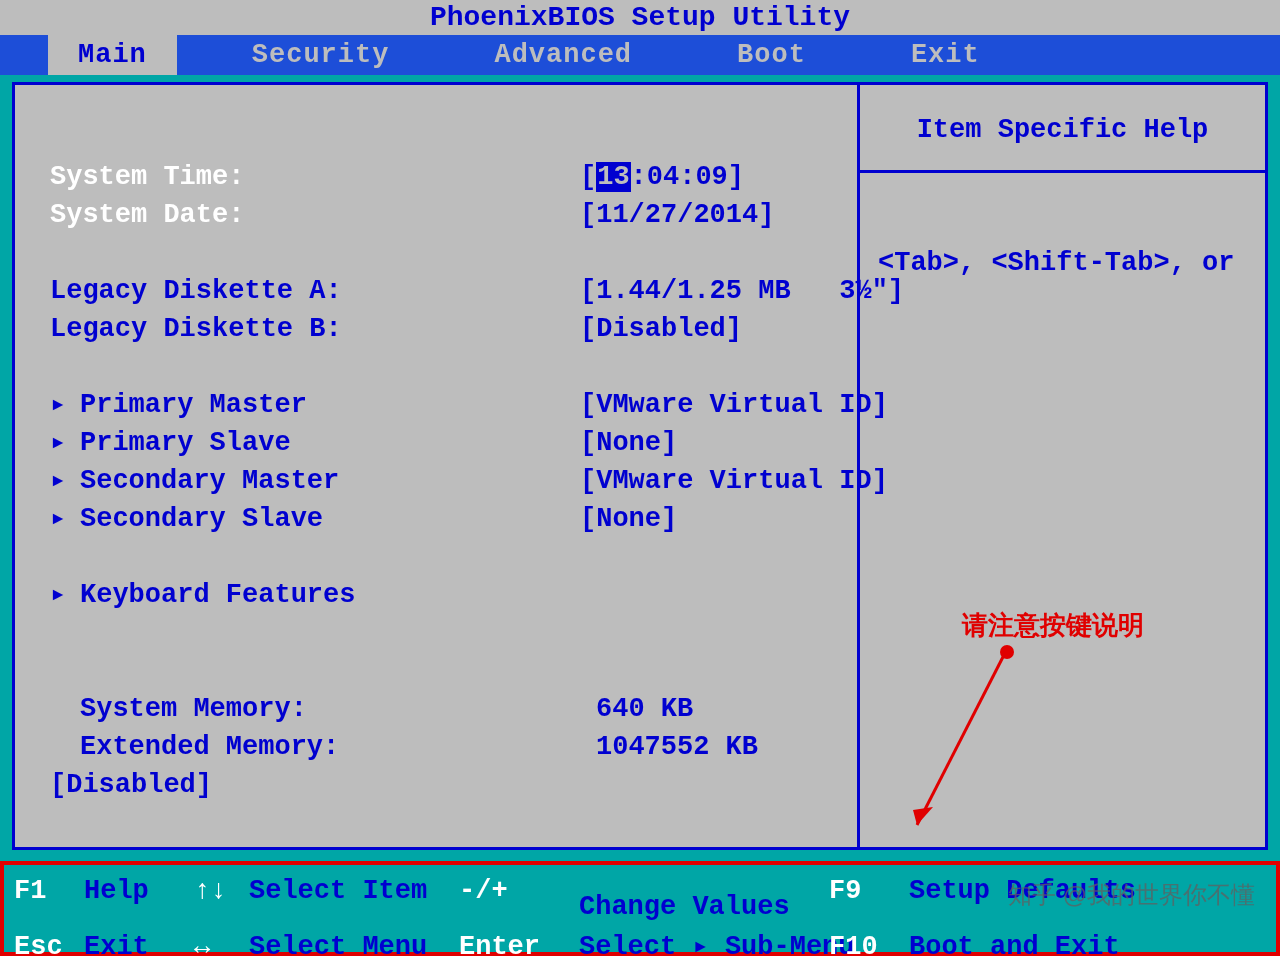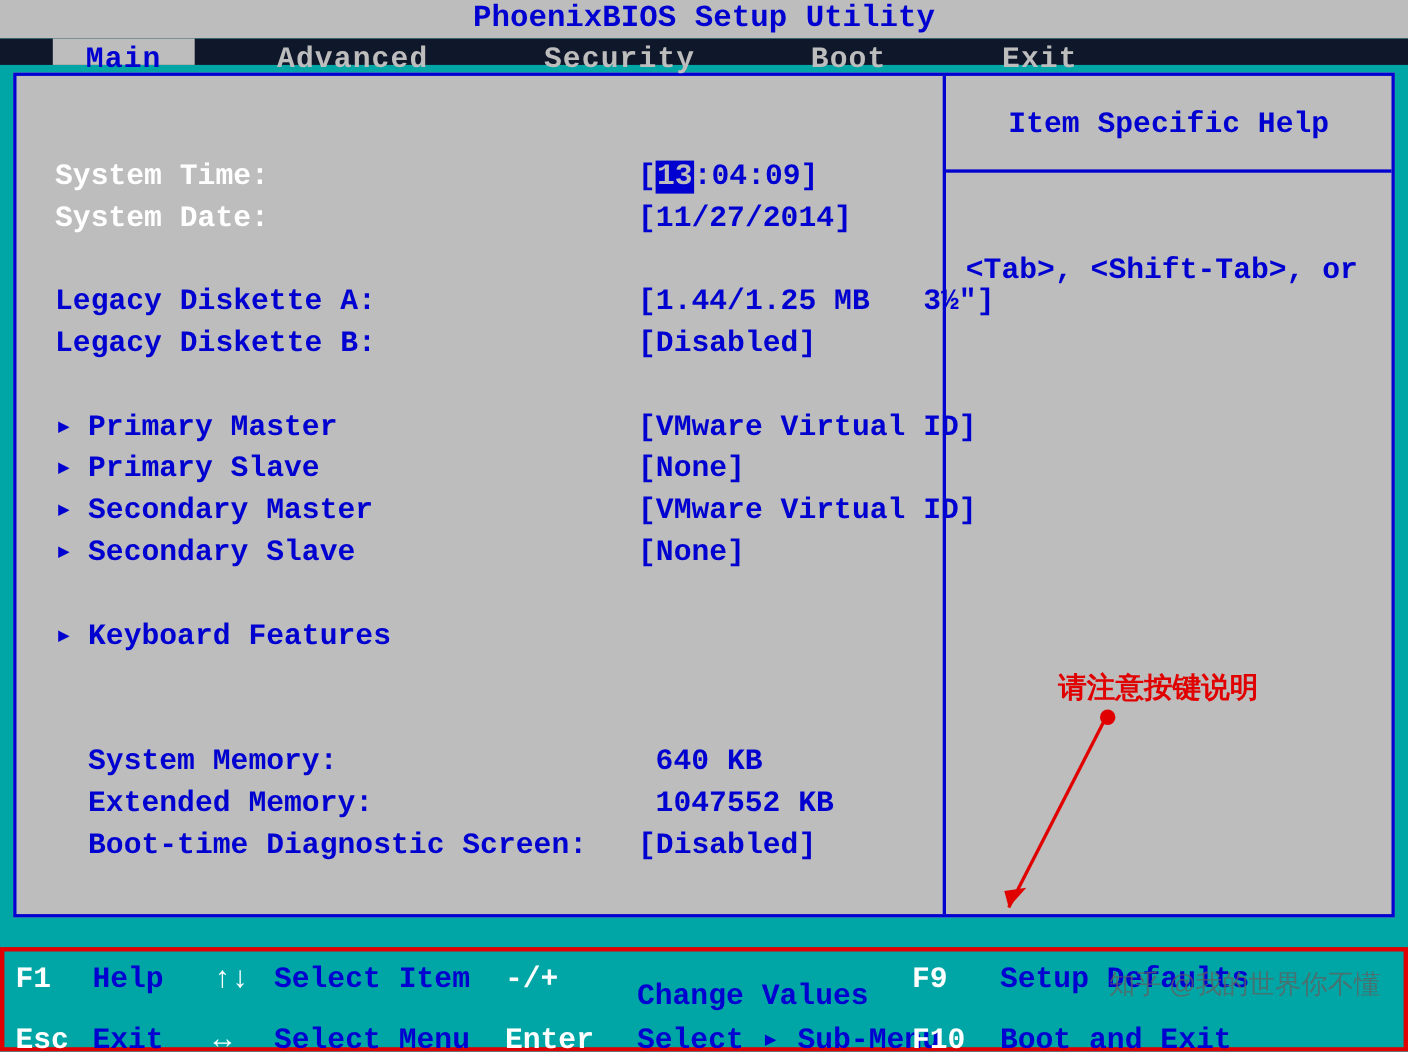--- a/index.html
+++ b/index.html
@@ -14,23 +14,23 @@
   }
   .title-bar{
     background:#bdbdbd;
     color:#0000d0;
     text-align:center;
     height:35px;
     line-height:35px;
     font-size:28px;
   }
   .menu-bar{
-    background:#0f172a;
+    background:#1d4ed8;
     color:#bdbdbd;
-    height:24px;
+    height:40px;
     line-height:40px;
     display:flex;
   }
   .menu-spacer{width:48px;}
   .menu-tab{
     padding:0 30px;
     cursor:pointer;
     font-size:27px;
     letter-spacing:1px;
     margin-right:45px;
@@ -124,22 +124,22 @@
   }
 </style>
 </head>
 <body>
 
 <div class="title-bar">PhoenixBIOS Setup Utility</div>
 
 <div class="menu-bar">
   <div class="menu-spacer"></div>
   <div class="menu-tab active">Main</div>
+  <div class="menu-tab">Security</div>
   <div class="menu-tab">Advanced</div>
-  <div class="menu-tab">Security</div>
   <div class="menu-tab">Boot</div>
   <div class="menu-tab">Exit</div>
 </div>
 
 <div class="content-area">
   <div class="main-pane">
     <div class="blank-row"></div>
     <div class="row">
       <span class="field-label">System Time:</span>
       <span class="field-value">[<span class="inv">13</span><span>:04:09</span>]</span>
@@ -182,21 +182,20 @@
     <div class="blank-row"></div>
     <div class="row">
       <span class="field-label blue" style="padding-left:30px;min-width:460px;">System Memory:</span>
       <span class="field-value" style="padding-left:16px;">640 KB</span>
     </div>
     <div class="row">
       <span class="field-label blue" style="padding-left:30px;min-width:460px;">Extended Memory:</span>
       <span class="field-value" style="padding-left:16px;">1047552 KB</span>
     </div>
     <div class="row">
-      <span class="field-label blue" style="padding-left:30px;min-width:460px;">Boot-time Diagnostic Screen:</span>
       <span class="field-value">[<span>Disabled</span>]</span>
     </div>
   </div>
 
   <div class="help-pane">
     <div class="help-title">Item Specific Help</div>
     <div class="help-body">
       <div>&lt;Tab&gt;, &lt;Shift-Tab&gt;, or</div>
     </div>
   </div>

